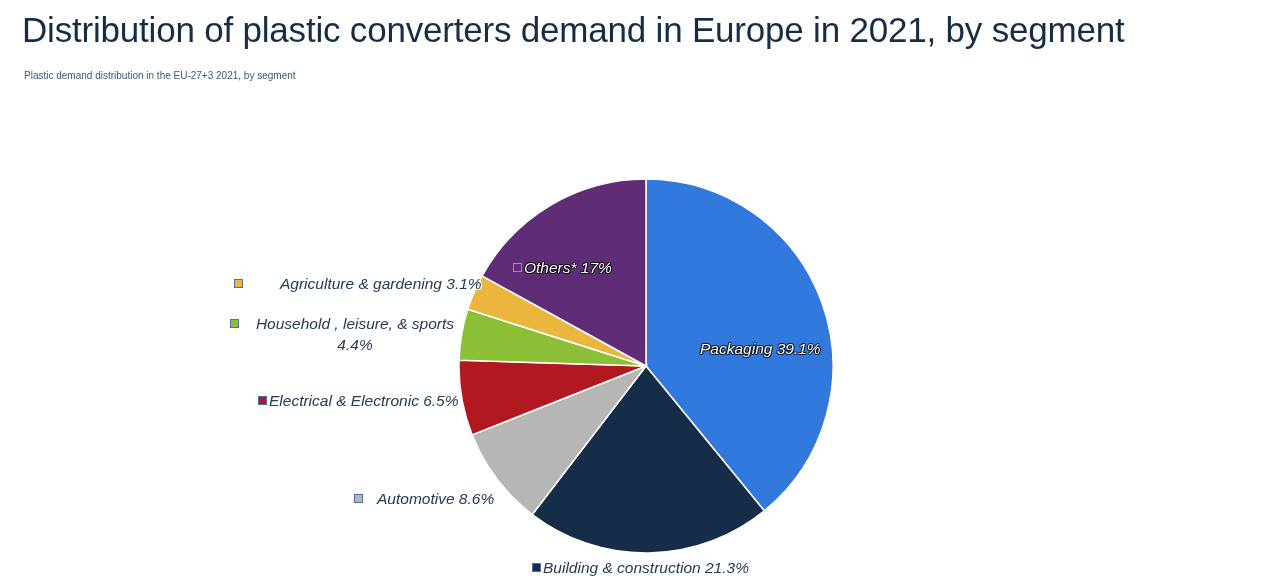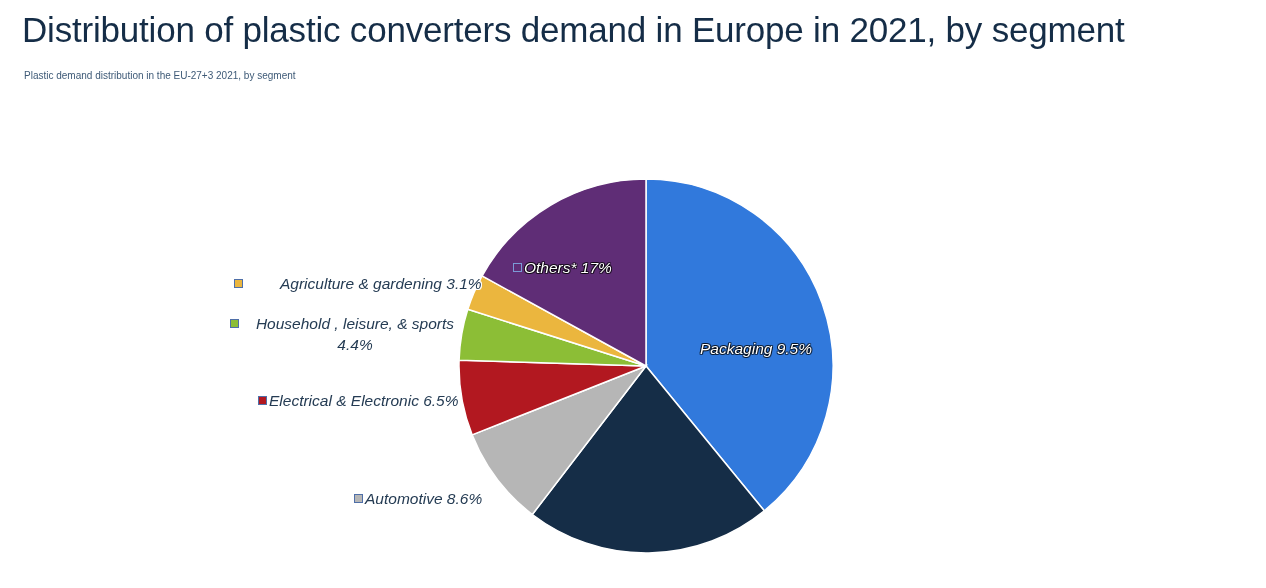--- a/index.html
+++ b/index.html
@@ -106,21 +106,21 @@
   .slice-label.inside .swatch {
     border-color: #7b9ad6;
     background: transparent !important;
   }
 
   
   #label-agriculture { left: 234px; top: 163px; gap: 35px; }
   #label-household   { left: 230px; top: 203px; width: 240px; }
   #label-household .lbl-text { text-align: center; white-space: normal; width: 228px; }
   #label-electrical  { left: 246px; top: 280px; padding-left: 12px; }
-  #label-automotive  { left: 354px; top: 378px; }
+  #label-automotive  { left: 354px; top: 378px; gap: 12px; }
   #label-building    { left: 532px; top: 447px; }
   #label-others      { left: 513px; top: 147px; }
   #label-packaging   { left: 700px; top: 228px; }
 </style>
 </head>
 <body>
 
 <div id="chart-header">
   <div id="chart-title">Distribution of plastic converters demand in Europe in 2021, by segment</div>
   <div id="chart-subtitle">Plastic demand distribution in the EU-27+3 2021, by segment</div>
@@ -156,23 +156,27 @@
   <div class="slice-label" id="label-electrical">
     <span class="swatch" style="background: rgb(178, 24, 32);"></span>
     <span class="lbl-text">Electrical &amp; Electronic 6.5%</span>
   </div>
 
   <div class="slice-label" id="label-automotive">
     <span class="swatch" style="background: rgb(182, 182, 182);"></span>
     <span class="lbl-text">Automotive 8.6%</span>
   </div>
 
+  <div class="slice-label" id="label-building">
+    <span class="swatch" style="background: rgb(21, 45, 71);"></span>
+    <span class="lbl-text">Building &amp; construction 21.3%</span>
+  </div>
 
   <div class="slice-label inside" id="label-others">
     <span class="swatch"></span>
     <span class="lbl-text">Others* 17%</span>
   </div>
 
   <div class="slice-label inside" id="label-packaging">
-    <span class="lbl-text">Packaging 9.5%</span>
+    <span class="lbl-text">Packaging 39.1%</span>
   </div>
 
 </div>
 
 </body></html>

